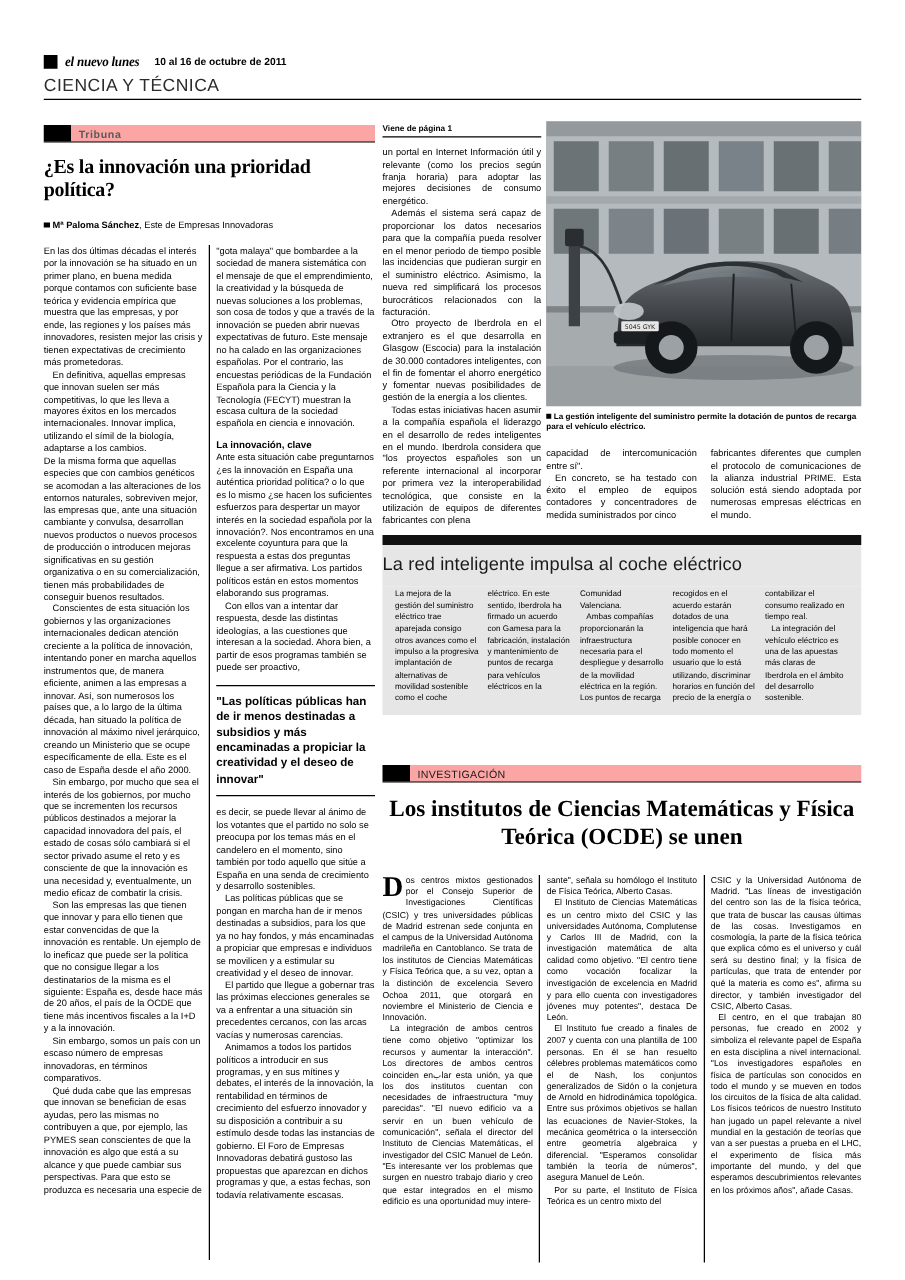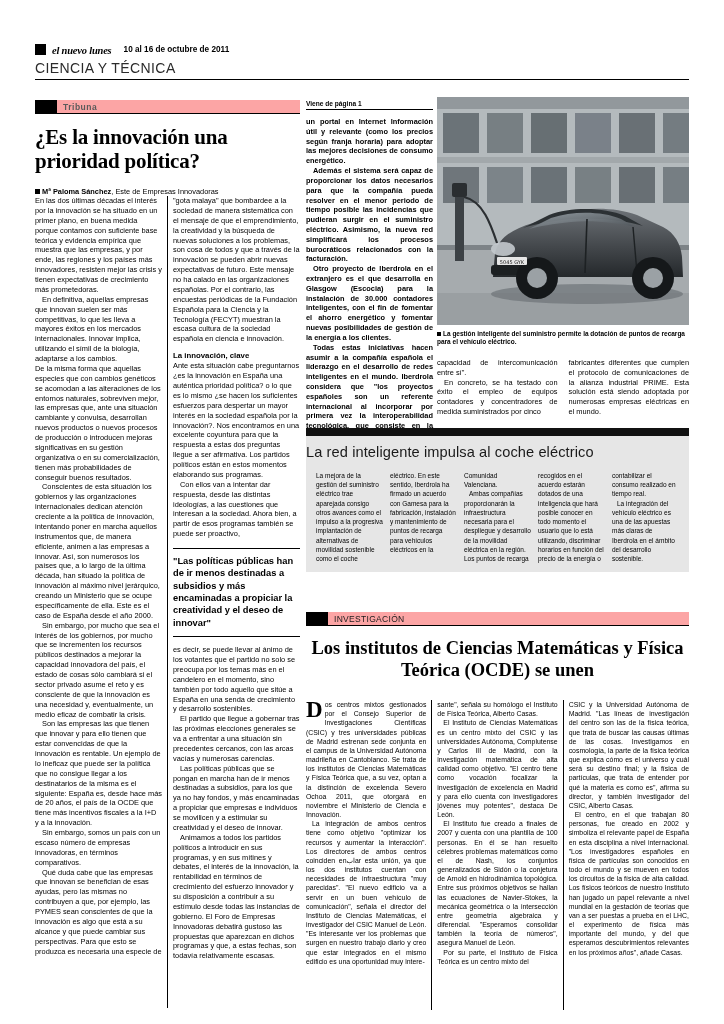--- a/index.html
+++ b/index.html
@@ -39,21 +39,21 @@
     flex:1; background:#fca5a5; color:#5a5a5a;
     font-size:8.5px; font-weight:bold; letter-spacing:0.5px;
     display:flex; align-items:center; padding-left:6px;
   }
   .kicker-label.dark { color:#1a1a1a; font-weight:normal; letter-spacing:0.3px;}
 
   
   .tribuna { position:absolute; left:35px; top:100px; width:265px; }
   .tribuna-headline {
     font-family:"Liberation Serif", serif;
-    font-weight:bold; font-size:21px; line-height:1.16;
+    font-weight:bold; font-size:16px; line-height:1.16;
     margin-top:11px; letter-spacing:-0.2px;
   }
   .byline { font-size:7.4px; line-height:1.32; margin-top:13px; }
   .byline .sq { display:inline-block; width:4.5px; height:4.5px; background:#000; margin-right:2.5px; }
   .byline b { font-weight:bold; }
 
   .twocol {
     position:absolute; left:35px; top:196px; width:265px; height:812px;
     column-count:2; column-gap:11px; column-rule:1px solid #000;
   }
@@ -76,21 +76,20 @@
 
   
   .viene {
     position:absolute; left:306px; top:100px; width:127px;
   }
   .viene-label { font-size:6.6px; font-weight:bold; padding-bottom:2px; }
   .viene-rule { border-top:1px solid #000; }
   .viene p {
     font-size:7.4px; line-height:1.325; margin:0; text-align:justify;
     hyphens:auto;
-    font-weight:bold;
   }
   .viene p.ind { text-indent:7px; }
   .viene .gap { height:7px; }
 
   
   .photo {
     position:absolute; left:437px; top:97px; width:252px; height:228px;
     overflow:hidden; background:#9aa0a4;
   }
   .photo svg { display:block; }
@@ -176,22 +175,22 @@
     <p class="ind">Sin embargo, por mucho que sea el interés de los gobiernos, por mucho que se incrementen los recursos públicos destinados a mejorar la capacidad innovadora del país, el estado de cosas sólo cambiará si el sector privado asume el reto y es consciente de que la innovación es una necesidad y, eventualmente, un medio eficaz de combatir la crisis.</p>
     <p class="ind">Son las empresas las que tienen que innovar y para ello tienen que estar convencidas de que la innovación es rentable. Un ejemplo de lo ineficaz que puede ser la política que no consigue llegar a los destinatarios de la misma es el siguiente: España es, desde hace más de 20 años, el país de la OCDE que tiene más incentivos fiscales a la I+D y a la innovación.</p>
     <p class="ind">Sin embargo, somos un país con un escaso número de empresas innovadoras, en términos comparativos.</p>
     <p class="ind">Qué duda cabe que las empresas que innovan se benefician de esas ayudas, pero las mismas no contribuyen a que, por ejemplo, las PYMES sean conscientes de que la innovación es algo que está a su alcance y que puede cambiar sus perspectivas. Para que esto se produzca es necesaria una especie de "gota malaya" que bombardee a la sociedad de manera sistemática con el mensaje de que el emprendimiento, la creatividad y la búsqueda de nuevas soluciones a los problemas, son cosa de todos y que a través de la innovación se pueden abrir nuevas expectativas de futuro. Este mensaje no ha calado en las organizaciones españolas. Por el contrario, las encuestas periódicas de la Fundación Española para la Ciencia y la Tecnología (FECYT) muestran la escasa cultura de la sociedad española en ciencia e innovación.</p>
     <div class="spacer"></div>
     <h4>La innovación, clave</h4>
     <p>Ante esta situación cabe preguntarnos ¿es la innovación en España una auténtica prioridad política? o lo que es lo mismo ¿se hacen los suficientes esfuerzos para despertar un mayor interés en la sociedad española por la innovación?. Nos encontramos en una excelente coyuntura para que la respuesta a estas dos preguntas llegue a ser afirmativa. Los partidos políticos están en estos momentos elaborando sus programas.</p>
     <p class="ind">Con ellos van a intentar dar respuesta, desde las distintas ideologías, a las cuestiones que interesan a la sociedad. Ahora bien, a partir de esos programas también se puede ser proactivo,</p>
     <div class="pullquote">"Las políticas públicas han de ir menos destinadas a subsidios y más encaminadas a propiciar la creatividad y el deseo de innovar"</div>
     <p>es decir, se puede llevar al ánimo de los votantes que el partido no solo se preocupa por los temas más en el candelero en el momento, sino también por todo aquello que sitúe a España en una senda de crecimiento y desarrollo sostenibles.</p>
+    <p class="ind">Las políticas públicas que se pongan en marcha han de ir menos destinadas a subsidios, para los que ya no hay fondos, y más encaminadas a propiciar que empresas e individuos se movilicen y a estimular su creatividad y el deseo de innovar.</p>
     <p class="ind">El partido que llegue a gobernar tras las próximas elecciones generales se va a enfrentar a una situación sin precedentes cercanos, con las arcas vacías y numerosas carencias.</p>
-    <p class="ind">Las políticas públicas que se pongan en marcha han de ir menos destinadas a subsidios, para los que ya no hay fondos, y más encaminadas a propiciar que empresas e individuos se movilicen y a estimular su creatividad y el deseo de innovar.</p>
     <p class="ind">Animamos a todos los partidos políticos a introducir en sus programas, y en sus mítines y debates, el interés de la innovación, la rentabilidad en términos de crecimiento del esfuerzo innovador y su disposición a contribuir a su estímulo desde todas las instancias de gobierno. El Foro de Empresas Innovadoras debatirá gustoso las propuestas que aparezcan en dichos programas y que, a estas fechas, son todavía relativamente escasas.</p>
   </div>
 
   <div class="viene">
     <div class="viene-label">Viene de página 1</div>
     <div class="viene-rule"></div>
     <div class="gap"></div>
     <p>un portal en Internet Información útil y relevante (como los precios según franja horaria) para adoptar las mejores decisiones de consumo energético.</p>
     <p class="ind">Además el sistema será capaz de proporcionar los datos necesarios para que la compañía pueda resolver en el menor periodo de tiempo posible las incidencias que pudieran surgir en el suministro eléctrico. Asimismo, la nueva red simplificará los procesos burocráticos relacionados con la facturación.</p>
     <p class="ind">Otro proyecto de Iberdrola en el extranjero es el que desarrolla en Glasgow (Escocia) para la instalación de 30.000 contadores inteligentes, con el fin de fomentar el ahorro energético y fomentar nuevas posibilidades de gestión de la energía a los clientes.</p>

